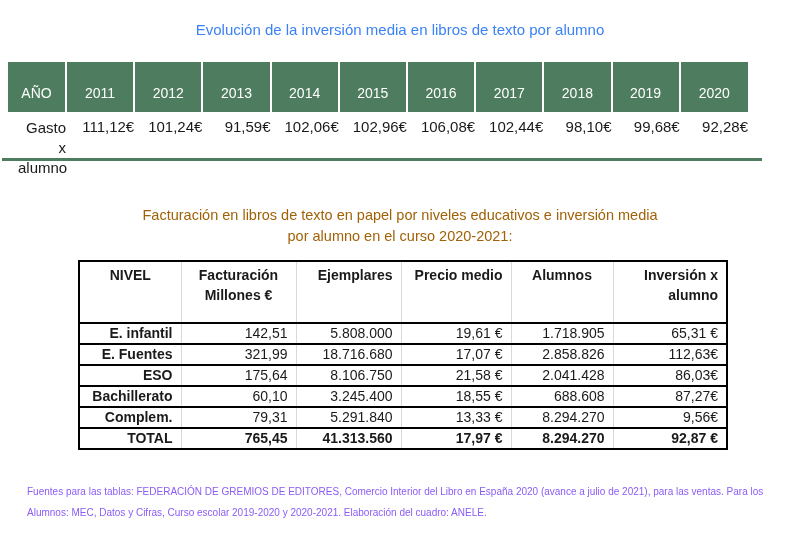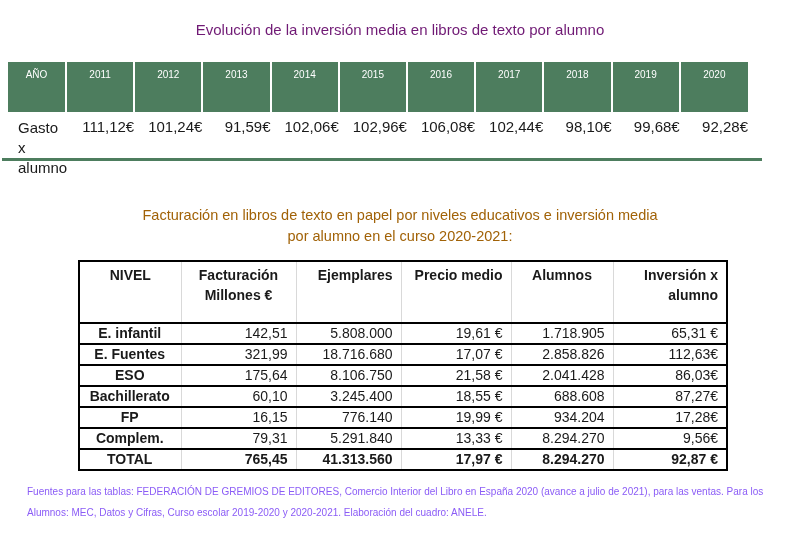--- a/index.html
+++ b/index.html
@@ -16,53 +16,53 @@
     overflow: hidden;
   }
 
   
   .title1 {
     position: absolute;
     top: 21px; left: 0;
     width: 800px;
     text-align: center;
     font-size: 15px;
-    color: #701a75;
+    color: #3b82f6;
   }
 
   
   .t1 {
     position: absolute;
     top: 62px; left: 8px;
     width: 740px;
     border-collapse: collapse;
     table-layout: fixed;
   }
   .t1 col.c-ano { width: 58px; }
   .t1 th {
     background: #4d7d5e;
     color: #ffffff;
     font-weight: normal;
-    font-size: 10px;
+    font-size: 14px;
     text-align: center;
     vertical-align: top;
-    padding-top: 7px;
+    padding-top: 23px;
     height: 50px;
   }
   .t1 th + th { border-left: 2px solid #ffffff; }
   .t1 td {
     font-size: 15px;
     text-align: right;
     vertical-align: top;
     padding-top: 6px;
     height: 50px;
     background: #ffffff;
   }
   .t1 td.rowlabel {
-    text-align: left;
+    text-align: right;
     padding-left: 10px;
     line-height: 20px;
   }
   .greenline {
     position: absolute;
     top: 158px; left: 2px;
     width: 760px; height: 3px;
     background: #4d7d5e;
   }
 
@@ -105,21 +105,21 @@
   .t2 th.h-center { text-align: center; }
   .t2 th.h-right  { text-align: right; }
   .t2 td {
     text-align: right;
     padding: 1px 8px 2px 8px;
     height: 21px;
     vertical-align: middle;
   }
   .t2 tbody tr { border-bottom: 2px solid #000000; }
   .t2 td.nivel {
-    text-align: center;
+    text-align: right;
     font-weight: bold;
     padding-left: 7px;
   }
   .t2 tr.total-row td { font-weight: bold; }
 
   
   .footer {
     position: absolute;
     top: 481px; left: 27px;
     width: 752px;
@@ -253,28 +253,20 @@
       </tr>
       <tr>
         <td class="nivel">Bachillerato</td>
         <td>60,10</td>
         <td>3.245.400</td>
         <td>18,55 €</td>
         <td>688.608</td>
         <td>87,27€</td>
       </tr>
       <tr>
-        <td class="nivel">FP</td>
-        <td>16,15</td>
-        <td>776.140</td>
-        <td>19,99 €</td>
-        <td>934.204</td>
-        <td>17,28€</td>
-      </tr>
-      <tr>
         <td class="nivel">Complem.</td>
         <td>79,31</td>
         <td>5.291.840</td>
         <td>13,33 €</td>
         <td>8.294.270</td>
         <td>9,56€</td>
       </tr>
       <tr class="total-row">
         <td class="nivel">TOTAL</td>
         <td>765,45</td>

